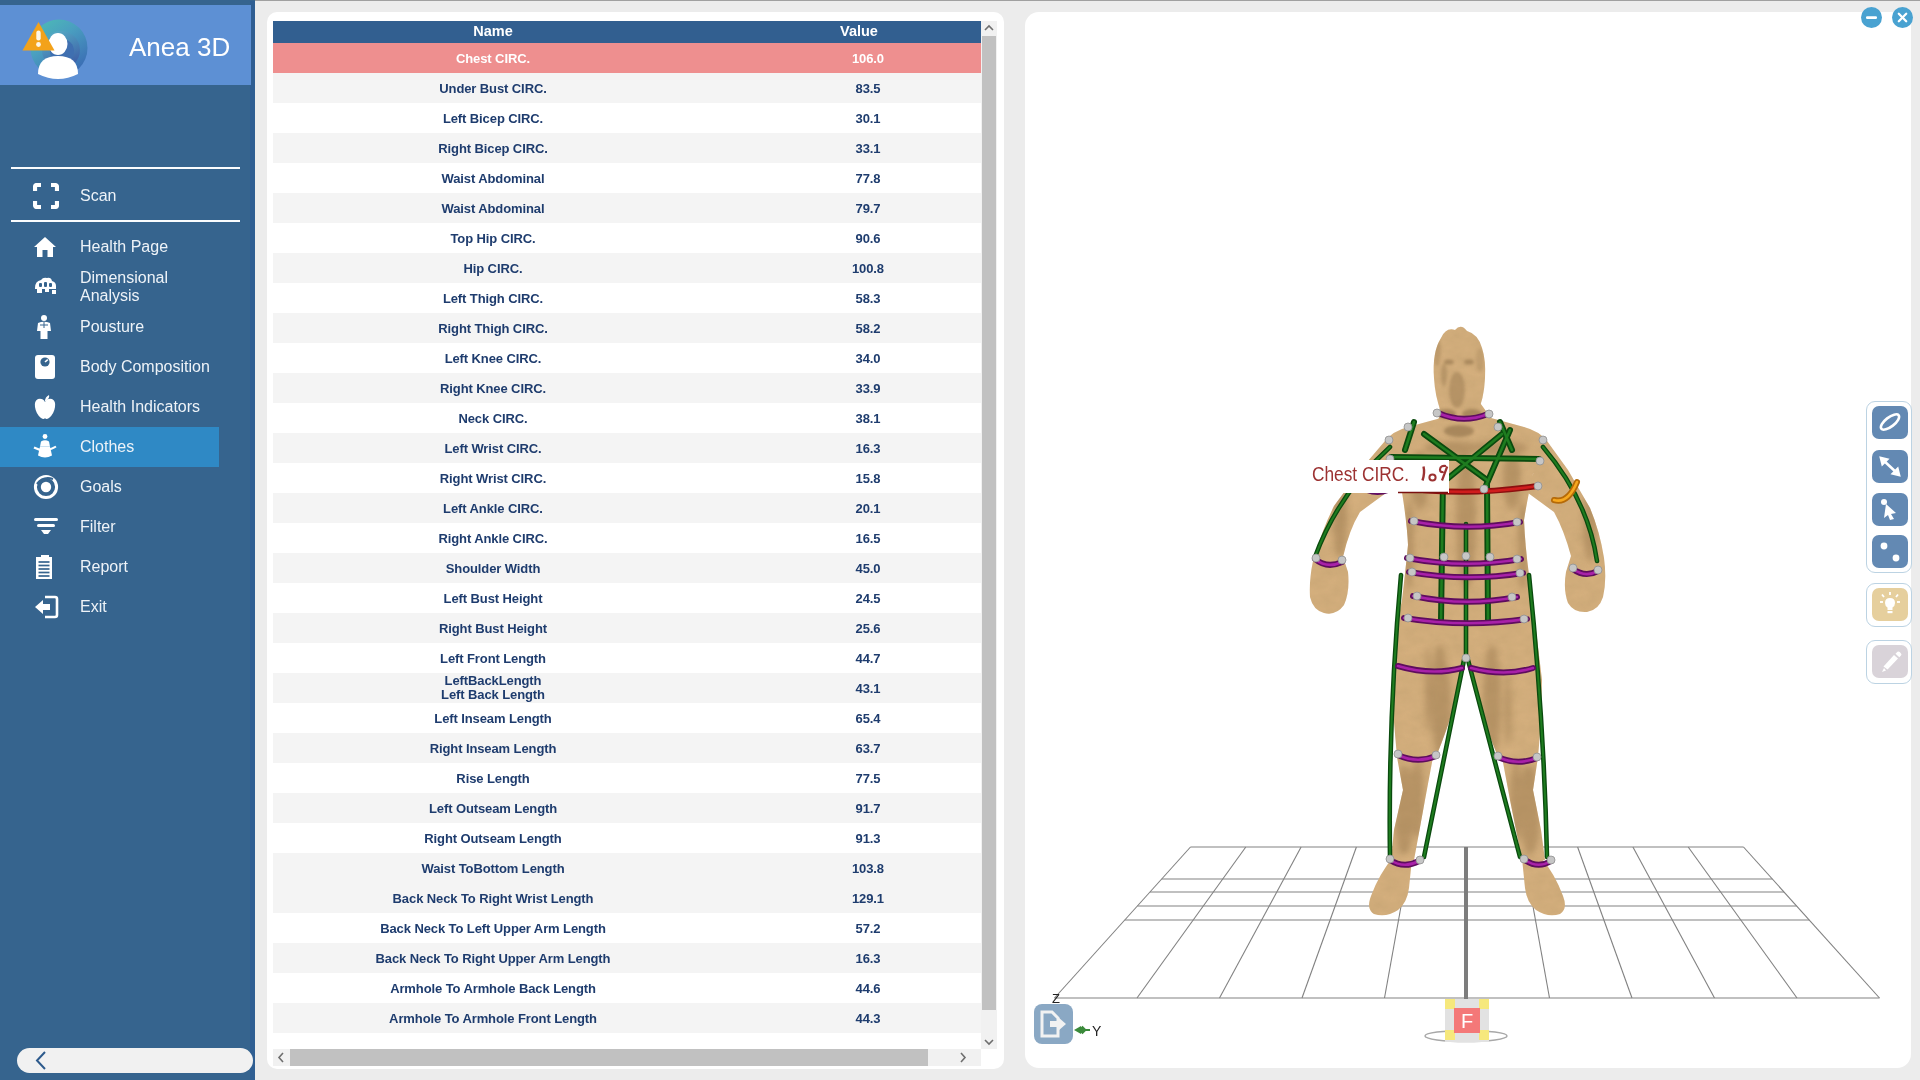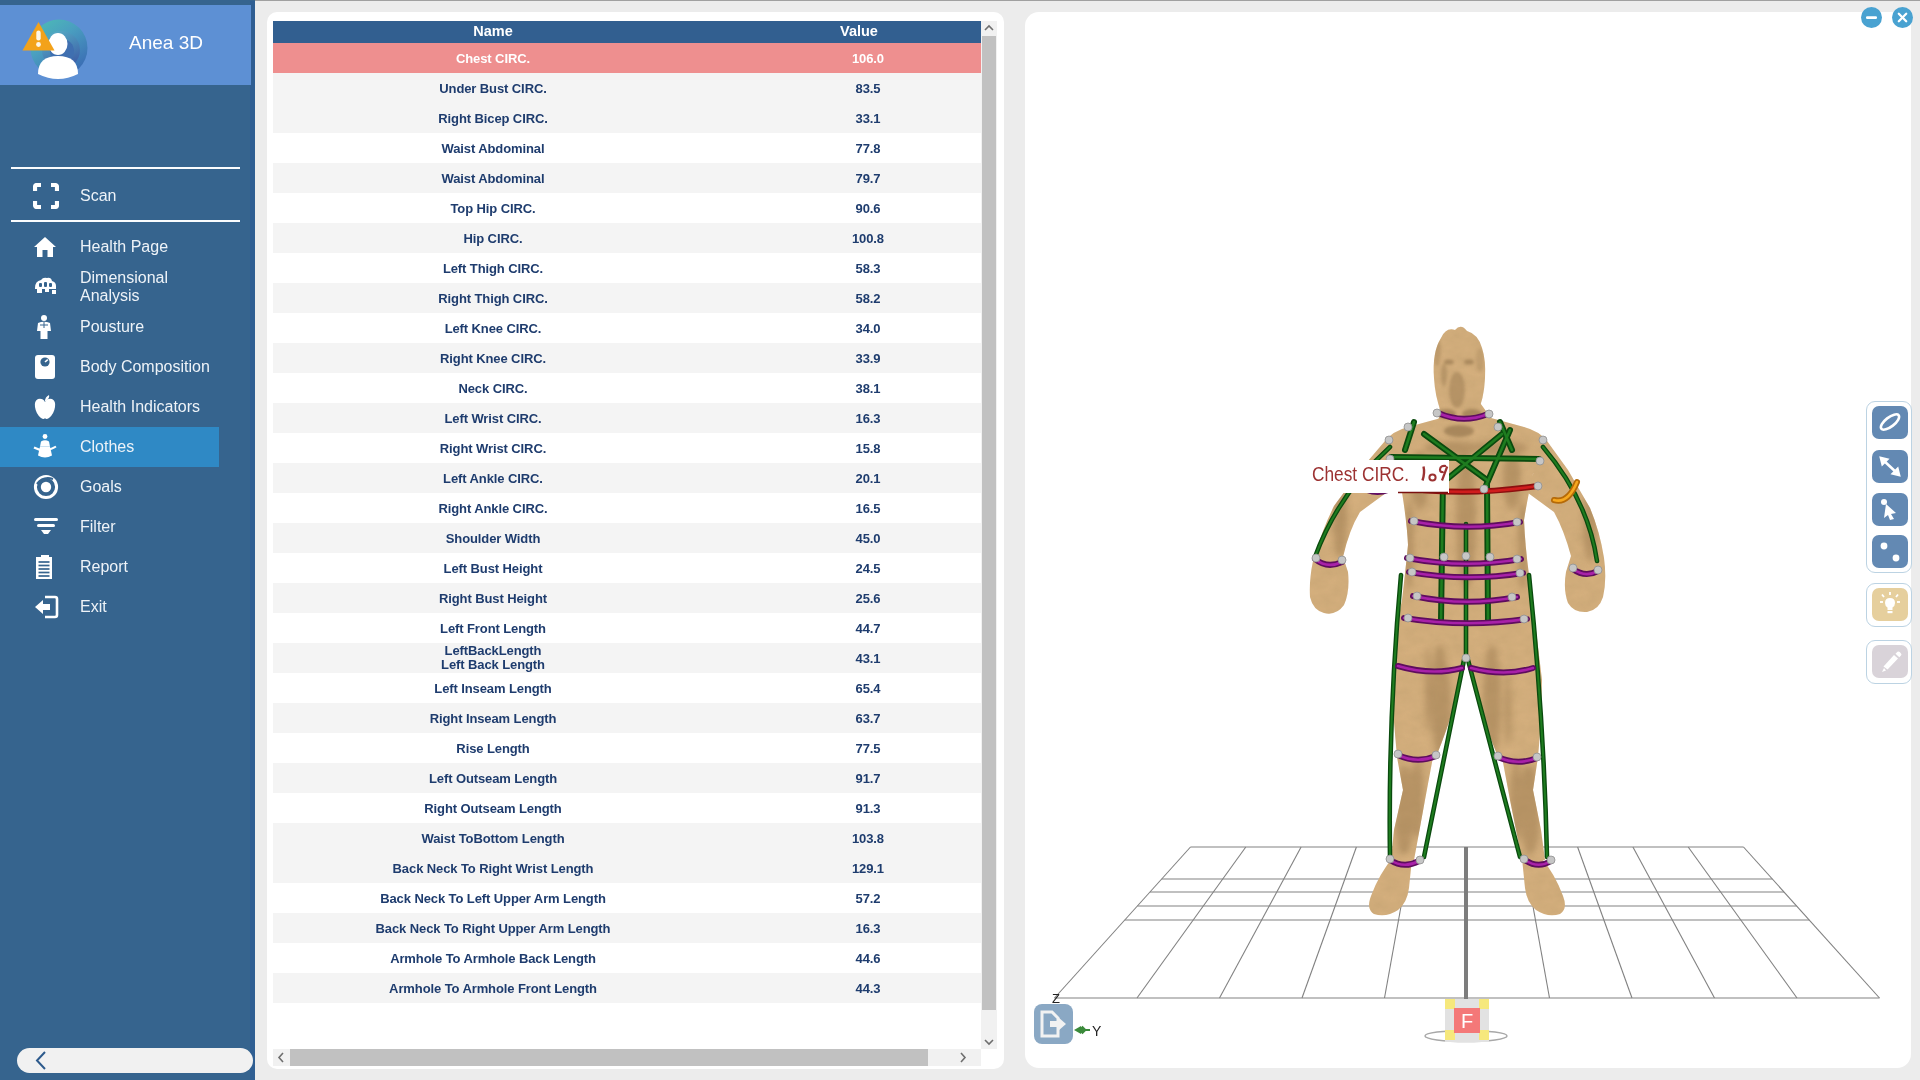--- a/index.html
+++ b/index.html
@@ -1,21 +1,21 @@
 <!DOCTYPE html>
 <html><head>
 <meta charset="utf-8">
 <style>
   * { margin:0; padding:0; box-sizing:border-box; }
   html,body { width:1920px; height:1080px; overflow:hidden; background:#ececec; font-family:"Liberation Sans", sans-serif; }
   #sidebar { position:absolute; left:0; top:0; width:255px; height:1080px; background:#36648e; }
   #topstrip { position:absolute; left:0; top:0; width:1920px; height:1px; background:#a0a0a0; }
   #sidetop { position:absolute; left:0; top:1px; width:251px; height:4px; background:#2d5c92; }
   #sideheader { position:absolute; left:0; top:5px; width:251px; height:80px; background:#5d90d4; }
-  #brand { position:absolute; left:129px; top:32px; color:#fff; font-size:19px; letter-spacing:0px; }
+  #brand { position:absolute; left:129px; top:32px; color:#fff; font-size:26px; letter-spacing:0px; }
   .divider { position:absolute; left:11px; width:229px; height:2px; background:#fafcfe; }
   .mitem { position:absolute; left:0; width:219px; height:40px; color:#eef3f8; font-size:16px; }
   .mitem .lbl { position:absolute; left:80px; top:50%; transform:translateY(-50%); }
   .mitem svg { position:absolute; left:33px; top:50%; transform:translateY(-50%); }
   .sel { background:#2f89c5; }
   #collapse { position:absolute; left:17px; top:1048px; width:236px; height:25px; background:#f1f1f1; border-radius:12.5px; }
   #tablecard { position:absolute; left:267px; top:12px; width:737px; height:1057px; background:#ffffff; border-radius:10px; }
   #thead { position:absolute; left:6px; top:9px; width:708px; height:22px; background:#325f90; color:#fff; font-size:14.5px;font-weight:bold; }
   #thead .h1 { position:absolute; left:0; width:440px; text-align:center; top:2px; }
   #thead .h2 { position:absolute; left:436px; width:300px; text-align:center; top:2px; }
@@ -200,20 +200,24 @@
     </div>
   <div id="rows">
     <div class="trow hl">
         <span class="n">Chest CIRC.</span>
         <span class="v">106.0</span>
       </div>
     <div class="trow alt">
         <span class="n">Under Bust CIRC.</span>
         <span class="v">83.5</span>
       </div>
+    <div class="trow">
+        <span class="n">Left Bicep CIRC.</span>
+        <span class="v">30.1</span>
+      </div>
     <div class="trow alt">
         <span class="n">Right Bicep CIRC.</span>
         <span class="v">33.1</span>
       </div>
     <div class="trow">
         <span class="n">Waist Abdominal</span>
         <span class="v">77.8</span>
       </div>
     <div class="trow alt">
         <span class="n">Waist Abdominal</span>

